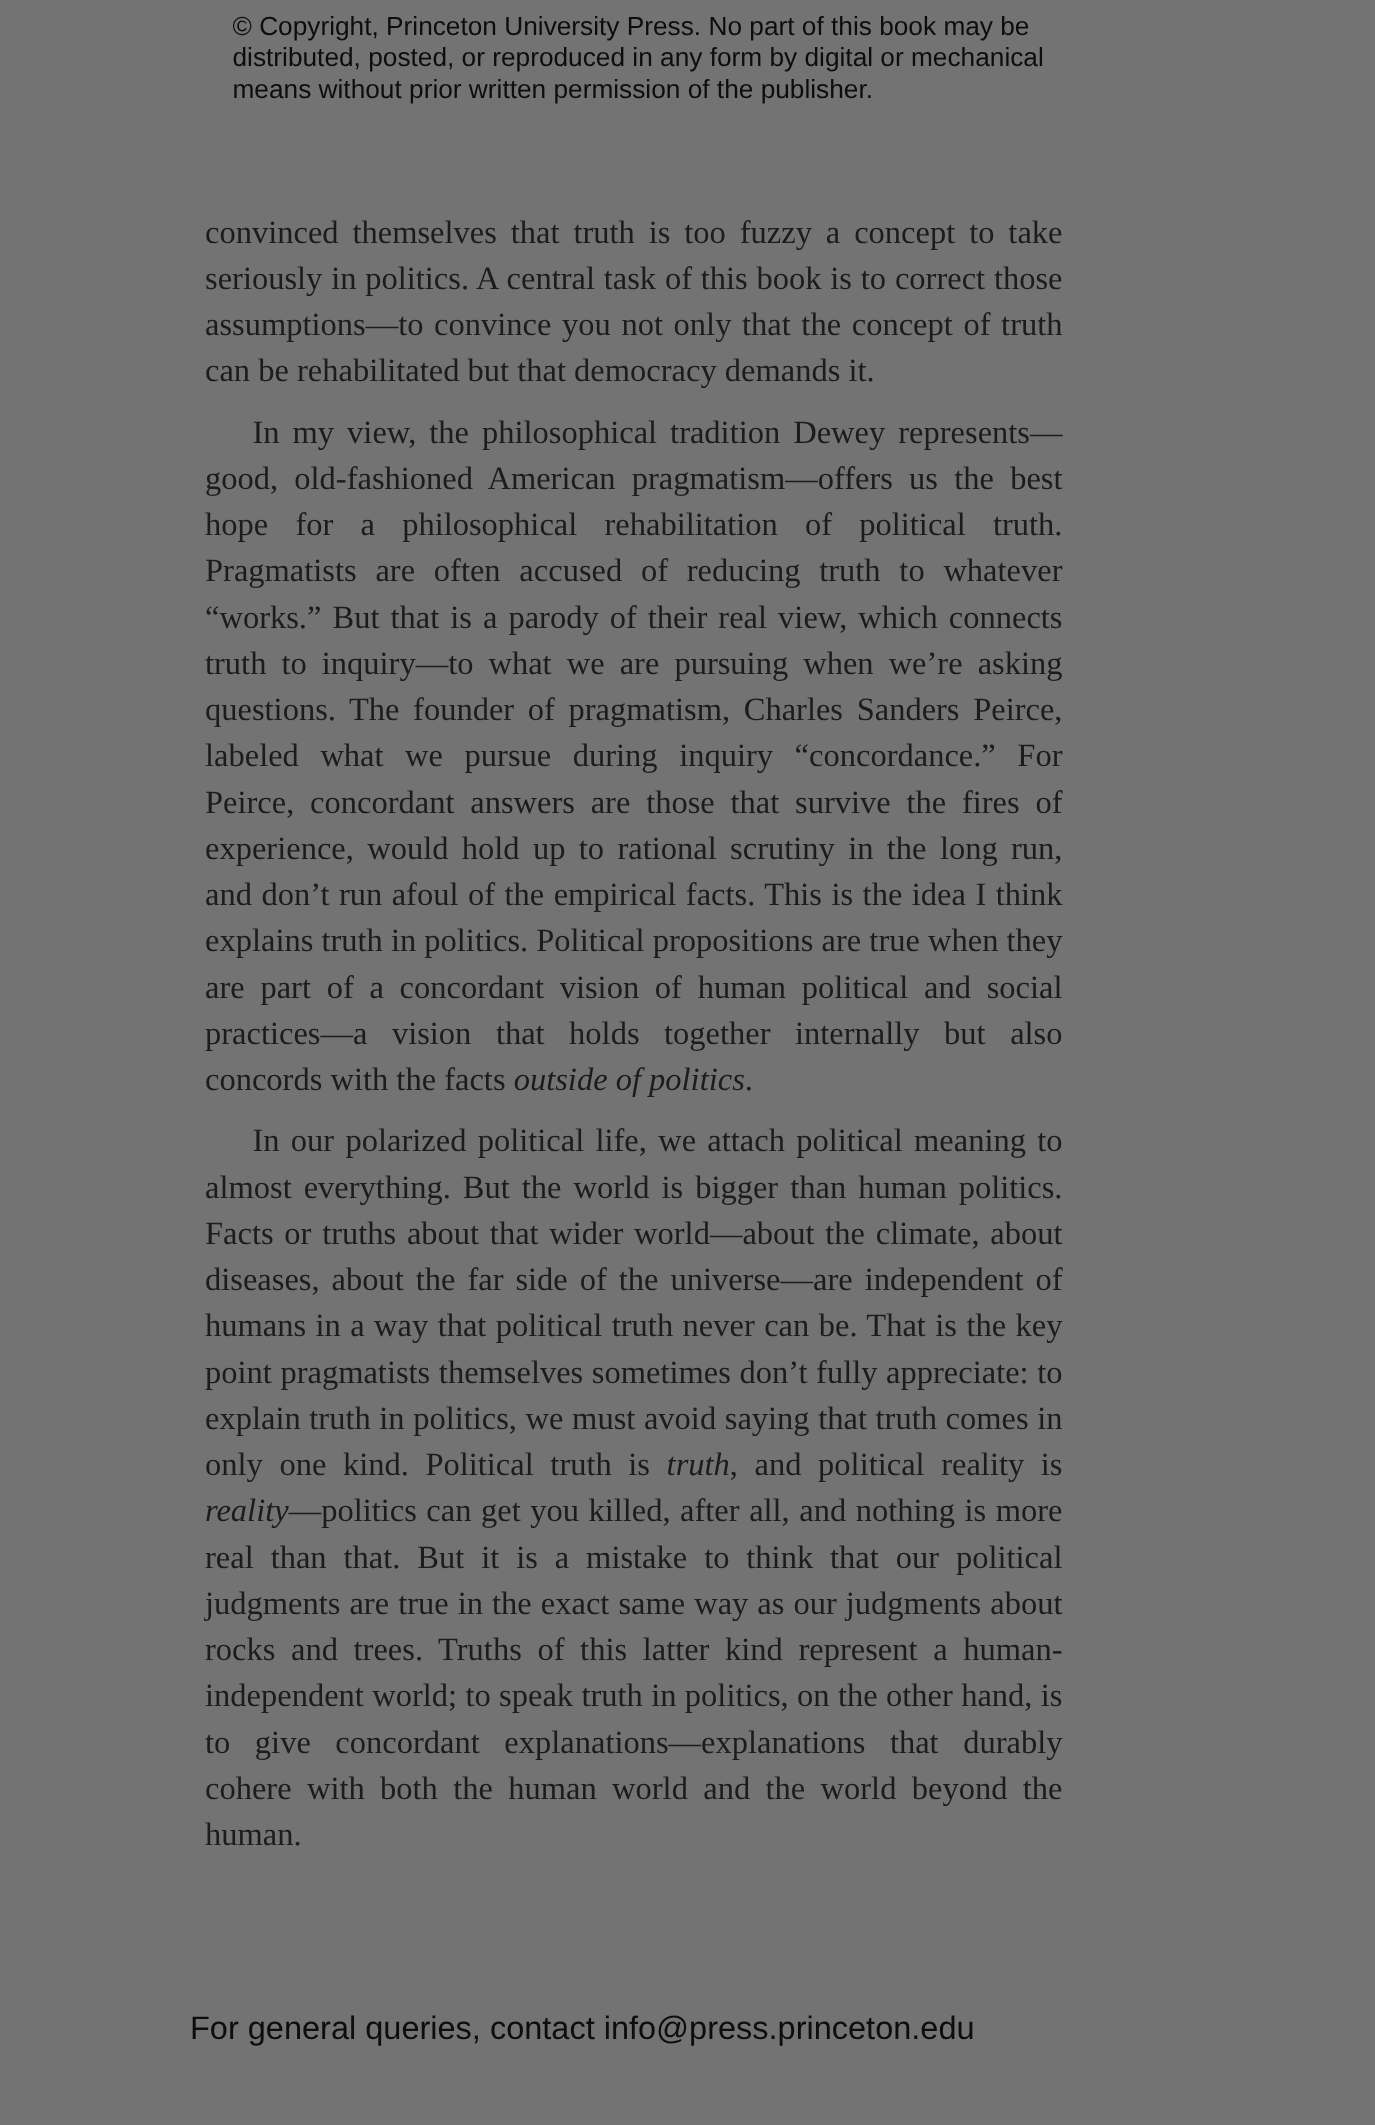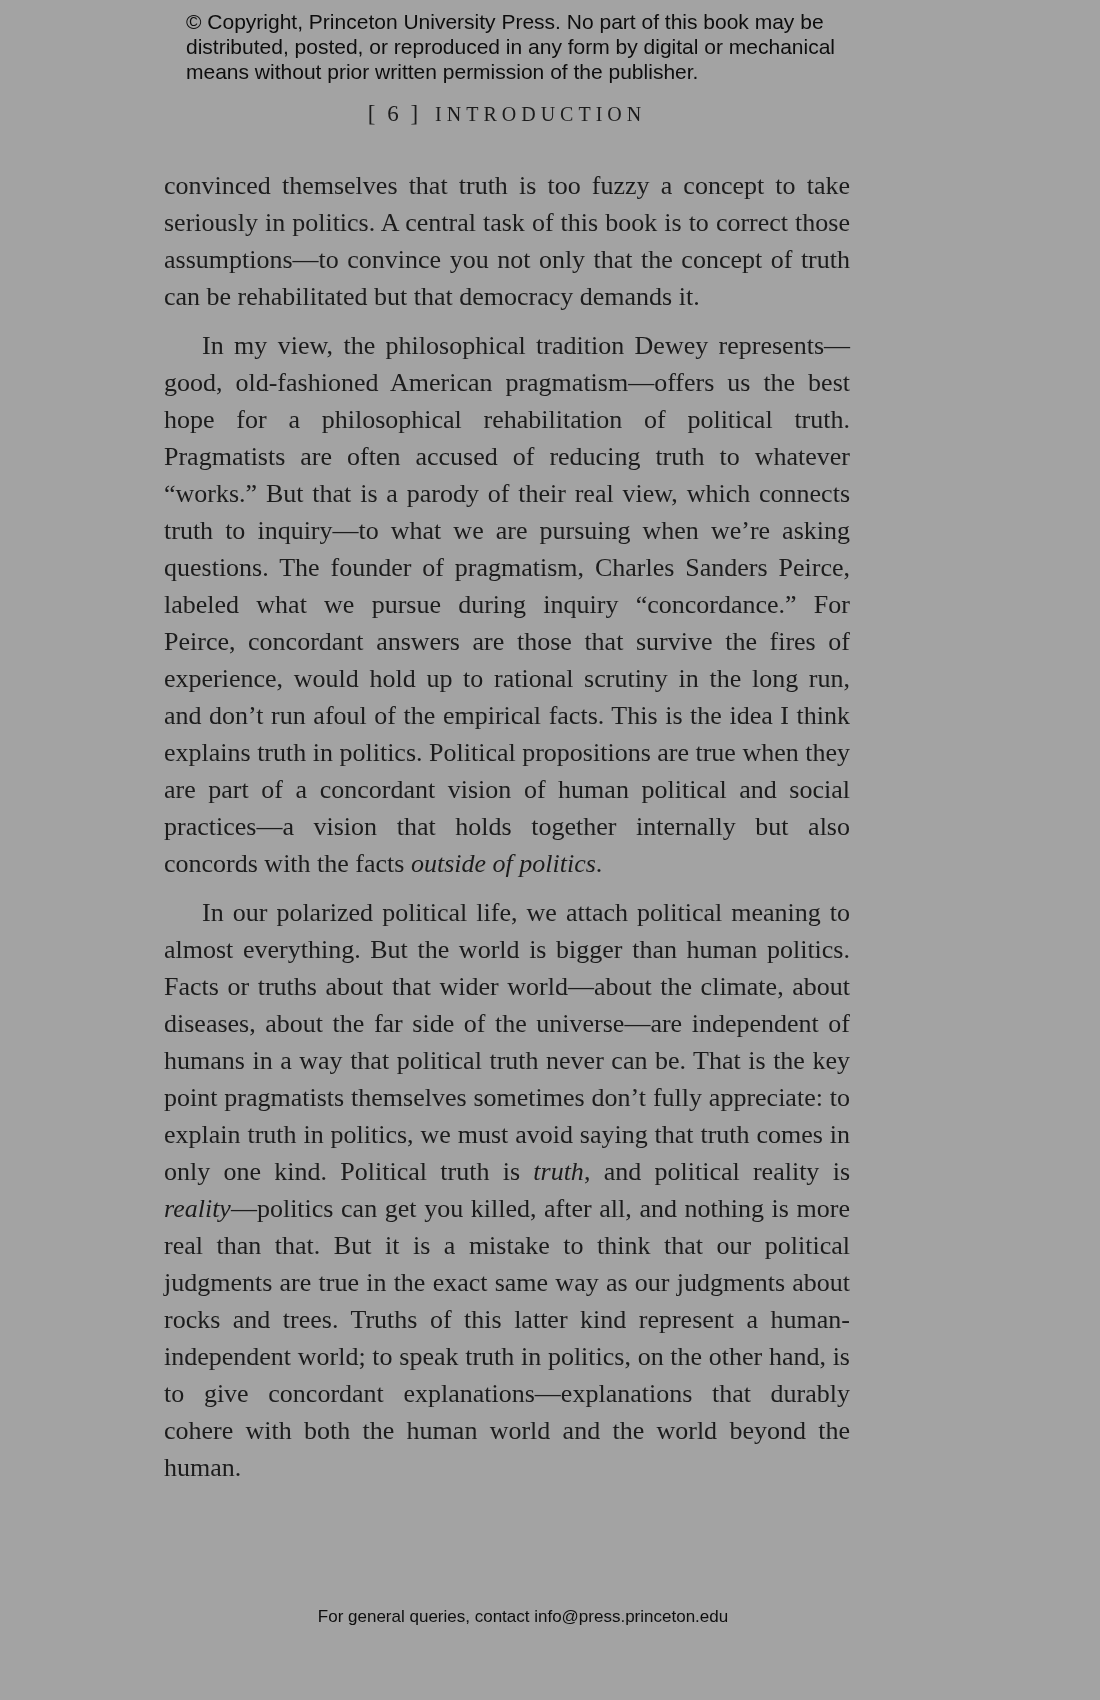--- a/index.html
+++ b/index.html
@@ -4,21 +4,21 @@
 <style>
   html, body {
     margin: 0;
     padding: 0;
     background: #e8e8e8;
   }
   .page {
     position: relative;
     width: 1100px;
     height: 1700px;
-    background: #a3a3a3;
+    background: #737373;
     margin: 0 auto;
     overflow: hidden;
     color: #1c1c1c;
     font-family: "Liberation Serif", serif;
   }
   .copyright {
     position: absolute;
     left: 186px;
     top: 9px;
     width: 740px;
@@ -61,41 +61,37 @@
     margin: 12px;
   }
   .body-text p.indent {
     text-indent: 38px;
   }
   .body-text em {
     font-style: italic;
   }
   .page-footer {
     position: absolute;
-    left: 168px;
+    left: 152px;
     top: 1607px;
     width: 710px;
-    text-align: center;
     font-family: "Liberation Sans", sans-serif;
-    font-size: 17px;
+    font-size: 26px;
     color: #0d0d0d;
   }
 </style>
 </head>
 <body>
 
 <div class="page">
 
   <div class="copyright">© Copyright, Princeton University Press. No part of this book may be
 distributed, posted, or reproduced in any form by digital or mechanical
 means without prior written permission of the publisher.</div>
 
-  <div class="running-head">
-    <span class="page-number">[ 6 ]</span><span class="section-title">INTRODUCTION</span>
-  </div>
 
   <div class="body-text">
       <p><span>convinced themselves that truth is too fuzzy a concept to take seriously in politics. A central task of this book is to correct those assumptions—to convince you not only that the concept of truth can be rehabilitated but that democracy demands it.</span></p>
       <p class="indent"><span>In my view, the philosophical tradition Dewey represents—good, old-fashioned American pragmatism—offers us the best hope for a philosophical rehabilitation of political truth. Pragmatists are often accused of reducing truth to whatever “works.” But that is a parody of their real view, which connects truth to inquiry—to what we are pursuing when we’re asking questions. The founder of pragmatism, Charles Sanders Peirce, labeled what we pursue during inquiry “concordance.” For Peirce, concordant answers are those that survive the fires of experience, would hold up to rational scrutiny in the long run, and don’t run afoul of the empirical facts. This is the idea I think explains truth in politics. Political propositions are true when they are part of a concordant vision of human political and social practices—a vision that holds together internally but also concords with the facts </span><em>outside of politics</em><span>.</span></p>
       <p class="indent"><span>In our polarized political life, we attach political meaning to almost everything. But the world is bigger than human politics. Facts or truths about that wider world—about the climate, about diseases, about the far side of the universe—are independent of humans in a way that political truth never can be. That is the key point pragmatists themselves sometimes don’t fully appreciate: to explain truth in politics, we must avoid saying that truth comes in only one kind. Political truth is </span><em>truth</em><span>, and political reality is </span><em>reality</em><span>—politics can get you killed, after all, and nothing is more real than that. But it is a mistake to think that our political judgments are true in the exact same way as our judgments about rocks and trees. Truths of this latter kind represent a human-independent world; to speak truth in politics, on the other hand, is to give concordant explanations—explanations that durably cohere with both the human world and the world beyond the human.</span></p>
     </div>
 
   <div class="page-footer">For general queries, contact info@press.princeton.edu</div>
 
 </div>

